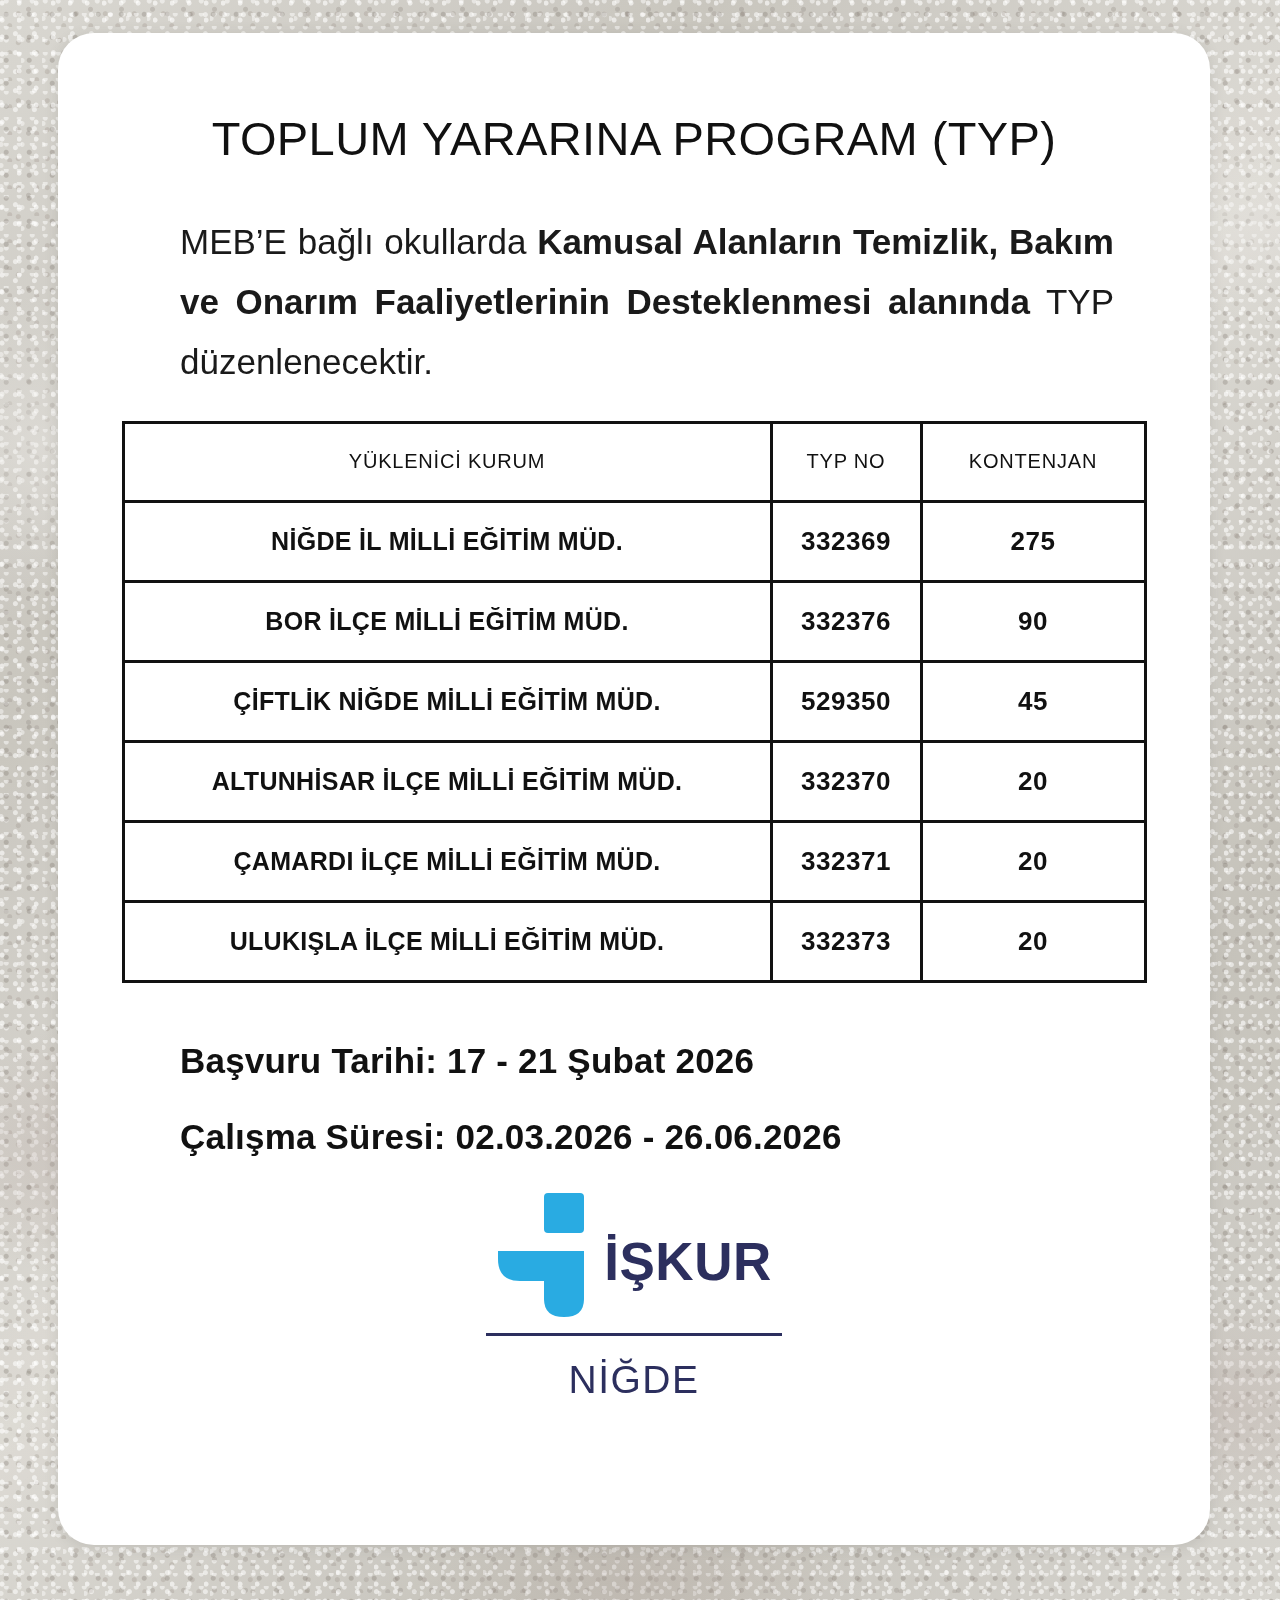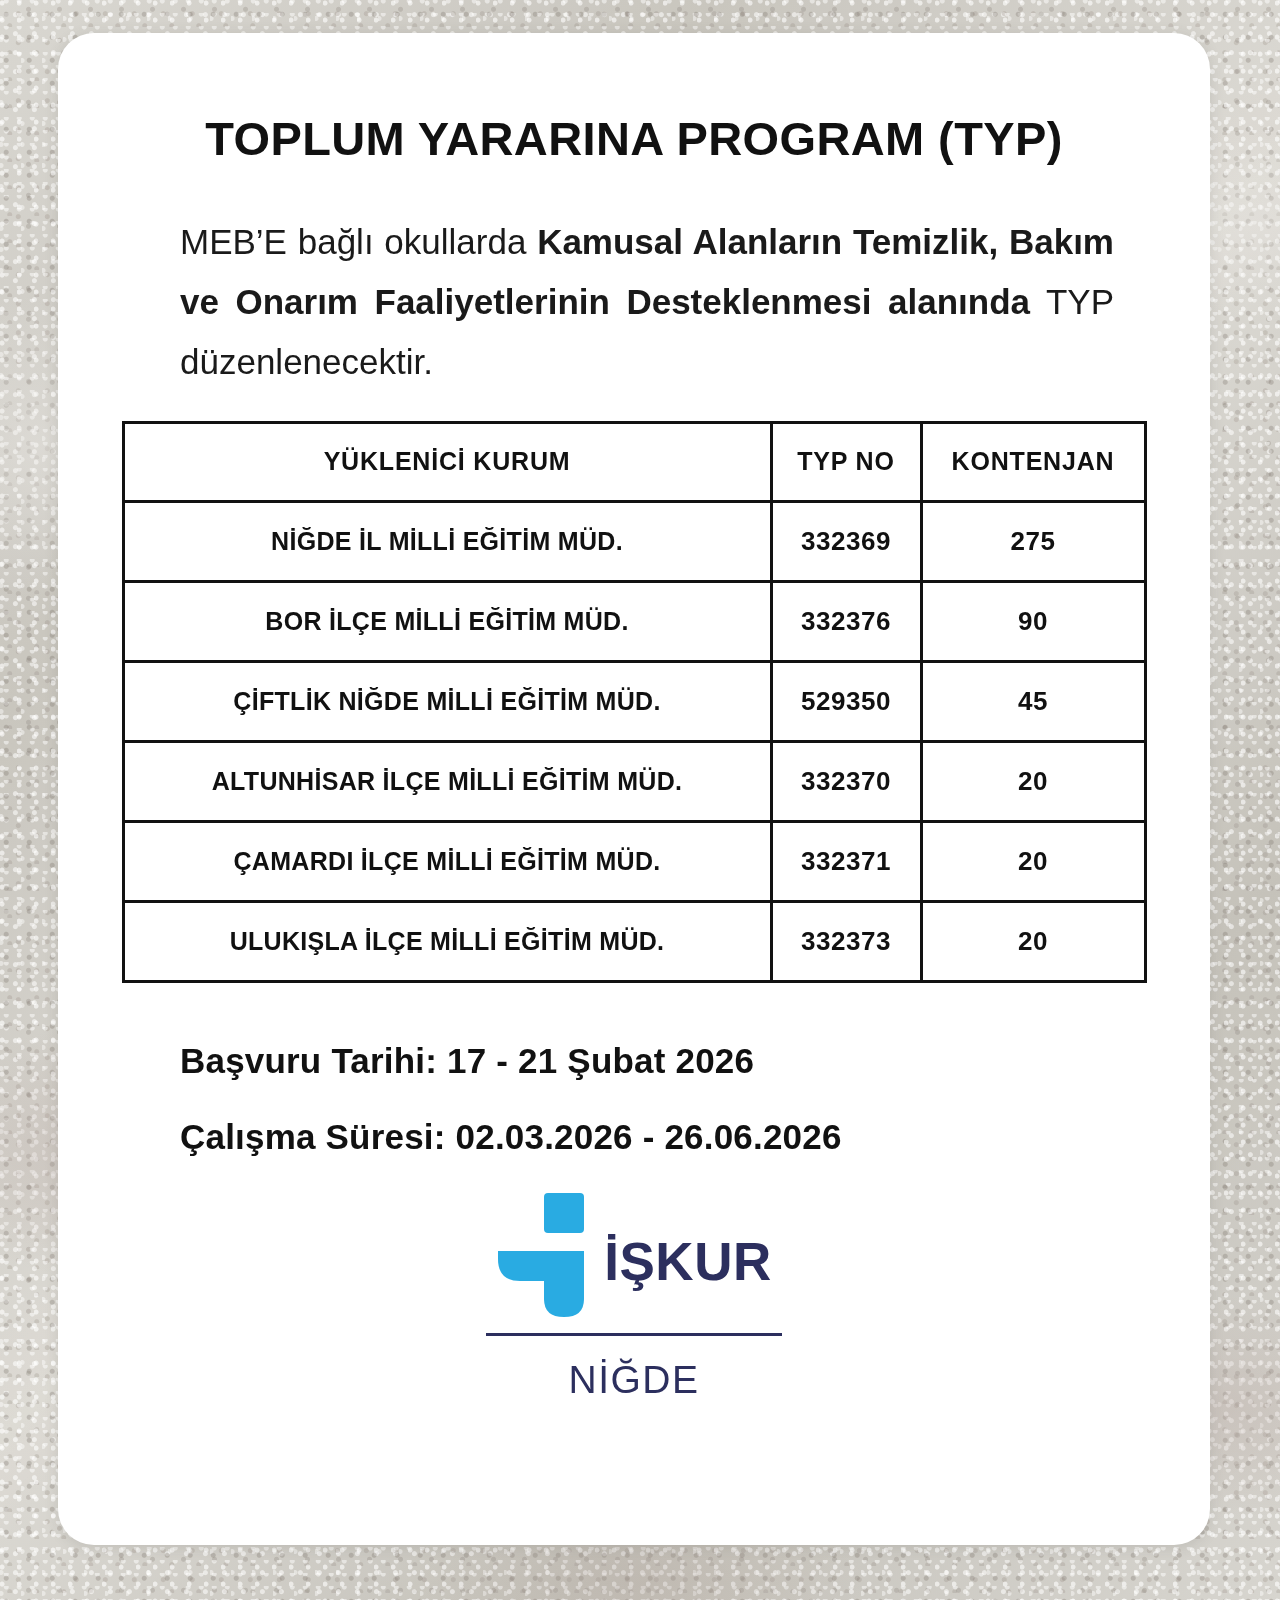--- a/index.html
+++ b/index.html
@@ -57,21 +57,21 @@
     border-radius: 36px;
     box-shadow: 0 2px 14px rgba(80,78,74,0.16);
     overflow: hidden;
   }
 
   
   #title {
     margin-top: 78px;
     text-align: center;
     font-size: 47px;
-    font-weight: 700;
+    font-weight: 400;
     letter-spacing: 0.4px;
     color: #111111;
     font-family: "Liberation Sans", sans-serif;
   }
 
   
   #intro {
     margin: 46px 96px 0 122px;
     text-align: justify;
     text-align-last: left;
@@ -91,22 +91,22 @@
   }
   #typ-table th,
   #typ-table td {
     border: 3px solid #111111;
     text-align: center;
     vertical-align: middle;
     color: #111111;
   }
   #typ-table th {
     height: 79px;
-    font-size: 25px;
-    font-weight: 700;
+    font-size: 20px;
+    font-weight: 400;
     letter-spacing: 0.8px;
   }
   #typ-table td {
     height: 80px;
     font-size: 25px;
     font-weight: 700;
     letter-spacing: 0.3px;
   }
   #typ-table td.num {
     font-size: 26px;

